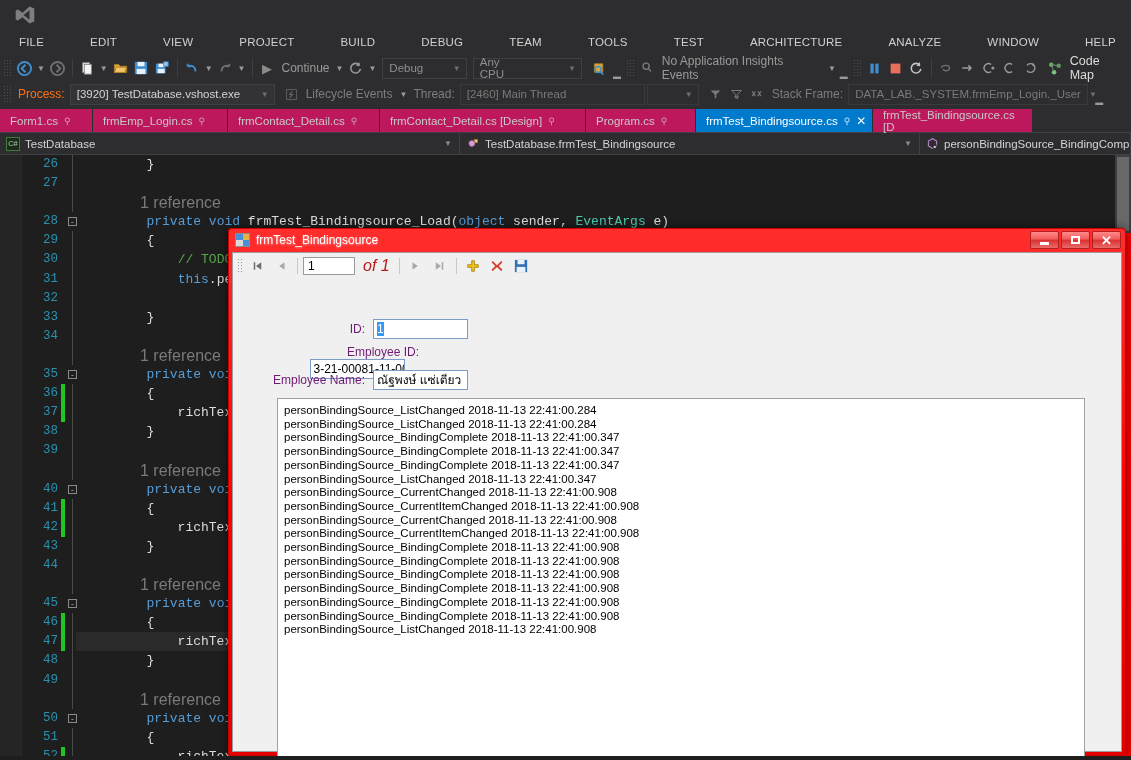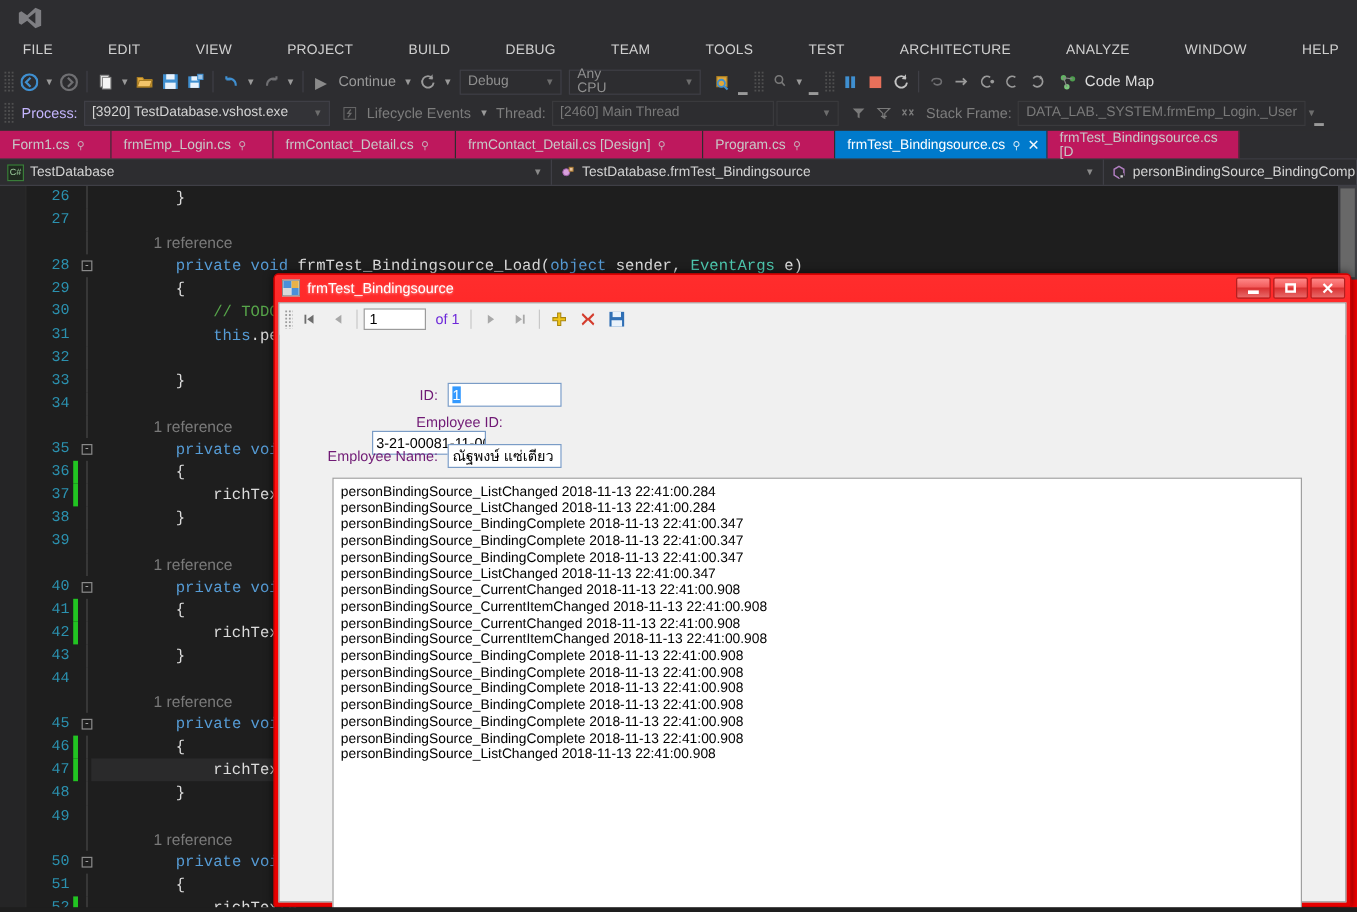--- a/index.html
+++ b/index.html
@@ -49,21 +49,21 @@
     color: #8f8f8f; font-size: 11.5px; display:flex; align-items:center;
     padding: 0 2px 0 6px; justify-content: space-between;
   }
   .tb-combo .cb-arrow { color: #6d6d6d; font-size: 8px; padding-left:6px; padding-right:3px;}
 
   
   .toolbar2 {
     position: absolute; left: 0; top: 81px; width: 1131px; height: 26px;
     display: flex; align-items: center;
   }
-  .tb2-label { color:#c4b5fd; font-size:12px; padding:0 5px 0 4px;}
+  .tb2-label { color:#f97316; font-size:12px; padding:0 5px 0 4px;}
   .tb2-label.dim { color:#7d7d7d; }
   .tb2-combo {
     height: 21px; border: 1px solid #3f3f46; background: #333337;
     color: #d4d4d4; font-size: 11.5px; display:flex; align-items:center;
     padding: 0 2px 0 6px; justify-content: space-between;
   }
   .tb2-combo.dim { color:#7a7a7a; background:#2d2d30; border-color:#3a3a3d;}
   .tb2-combo .cb-arrow { color:#6d6d6d; font-size:8px; padding-left:8px; padding-right:3px;}
 
   
@@ -118,21 +118,21 @@
     position:absolute; left: 61px; width: 4px; top:0; height:19.1px; background:#22c422;
   }
   .fold {
     position:absolute; left: 68px; top: 5px; width: 9px; height: 9px;
     border: 1px solid #8a8a8a; color:#c8c8c8; font-size: 8px; line-height:7px;
     text-align:center;
   }
   .vline { position:absolute; left:72px; top:0; width:1px; height:19.1px; background:#4a4a4a; }
   .ctext { position:absolute; left: 84px; }
   .reftext {
-    position:absolute; left:128px; color:#7a7a7a; font-size: 13px;
+    position:absolute; left:140px; color:#7a7a7a; font-size: 16px;
     font-family: "Liberation Sans", sans-serif;
   }
   .hl-line { position:absolute; left:76px; right:0; top:0; height:19.1px; background:#2a2a2b; }
   .kw  { color:#569cd6; }
   .typ { color:#4ec9b0; }
   .cmt { color:#57a64a; }
   .pln { color:#dcdcdc; }
 
   
   .ed-vscroll {
@@ -184,21 +184,21 @@
   .bn-grip { width:7px; height:16px;
     background-image: radial-gradient(#9b9b9b 0.7px, transparent 0.8px);
     background-size: 3px 3px; }
   .bn-btn { width:22px; height:22px; display:flex; align-items:center; justify-content:center;
             font-size:13px; color:#6d6d6d; }
   .bn-sep { width:1px; height:16px; background:#c8c8c8; margin:0 3px; }
   .bn-pos {
     width:52px; height:18px; background:#fff; border:1px solid #9b9b9b;
     font-size:12px; color:#000; padding-left:4px; line-height:16px;
   }
-  .bn-oftext { font-size:12px; color:#6d28d9; padding:0 4px 0 6px; }
+  .bn-oftext { font-size:16px; color:#b91c1c; padding:0 4px 0 6px;font-style:italic; }
   .bn-add { color:#d9a300; font-size:16px; font-weight:bold; }
   .bn-del { color:#d43d2e; font-size:15px; font-weight:bold; }
   .bn-save { color:#2f6fb5; font-size:14px; }
 
   
   .field-row { position:absolute; display:flex; align-items:center; }
   .field-label { font-size:12px; color:#701a75; text-align:right; }
   .field-input {
     background:#fff; border:1px solid #7a9cc6; height:20px; font-size:12px; color:#000;
     padding: 0 3px; line-height:18px; overflow:hidden; white-space:nowrap;
@@ -335,20 +335,21 @@
         </svg>
     </div>
     <div class="tb-arrow" style="align-self:flex-end;">▬</div>
     <div class="grip"></div>
     <div class="tb-btn" style="color:#7a7a7a;">
       <svg width="14" height="14" viewBox="0 0 16 16">
           <circle cx="7" cy="6" r="3.5" fill="none" stroke="#7a7a7a" stroke-width="1.5"></circle>
           <path d="M9.5 8.5 L12.5 12" stroke="#7a7a7a" stroke-width="1.5"></path>
         </svg>
     </div>
+    <div class="tb-label">No Application Insights Events</div>
     <div class="tb-arrow">▼</div>
     <div class="tb-arrow" style="align-self:flex-end;">▬</div>
     <div class="grip"></div>
     <div class="tb-btn">
       <svg width="13" height="13" viewBox="0 0 16 16">
           <rect x="3" y="2" width="4" height="12" fill="#3f8fd0"></rect>
           <rect x="9" y="2" width="4" height="12" fill="#3f8fd0"></rect>
         </svg>
     </div>
     <div class="tb-btn">

